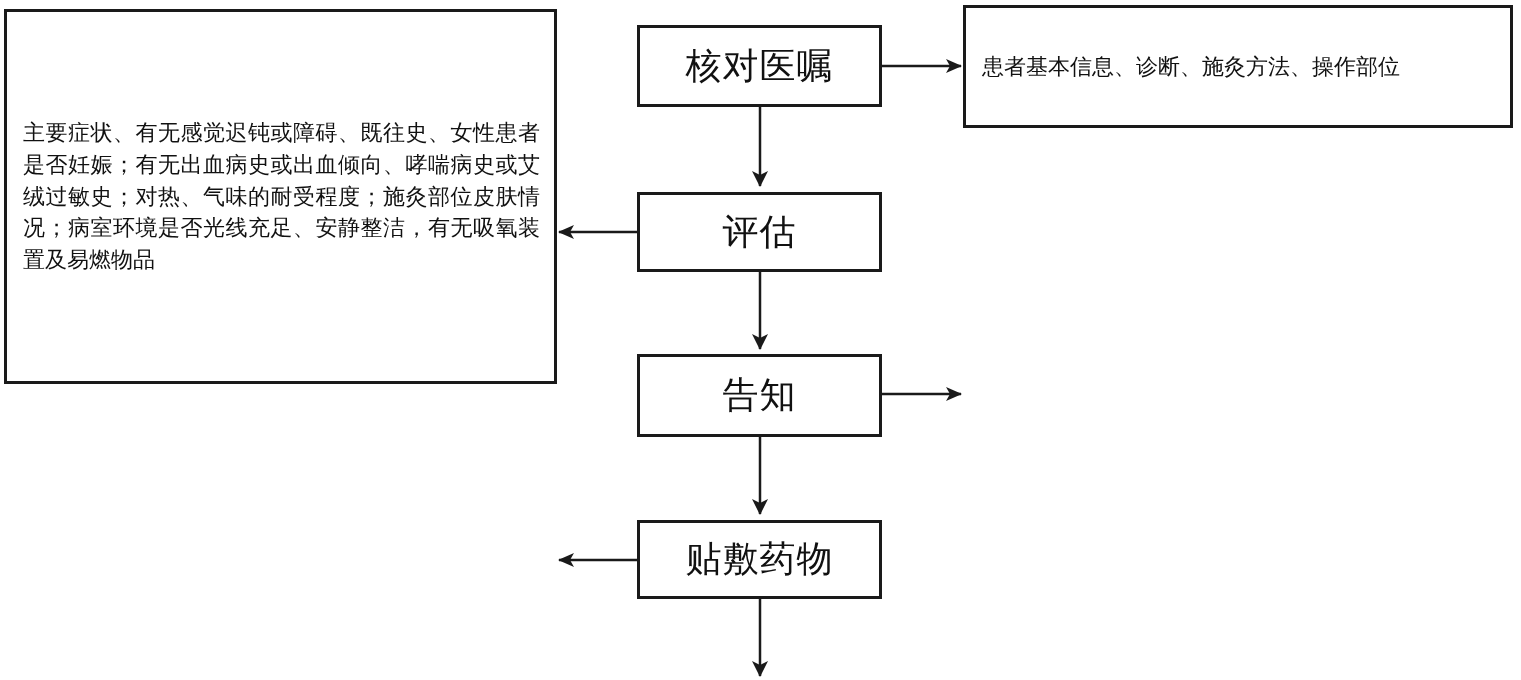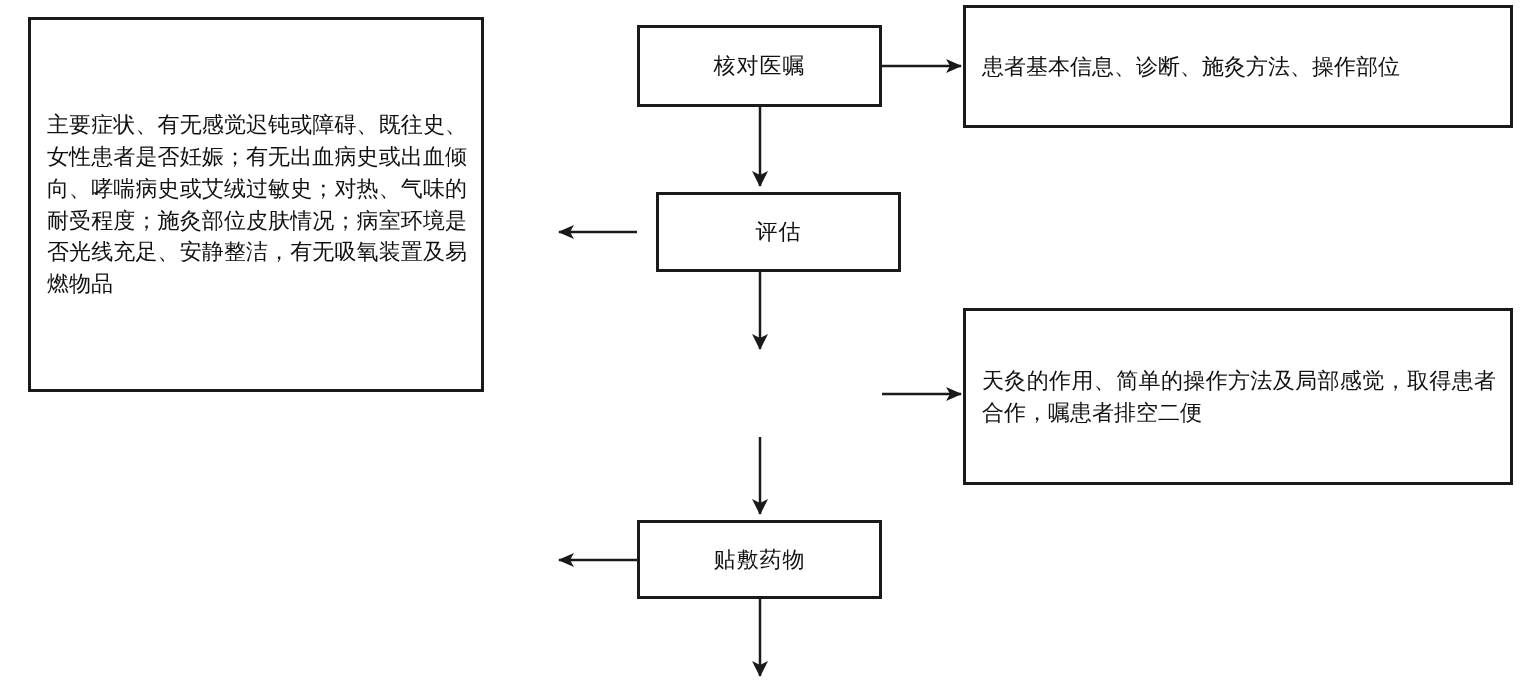--- a/index.html
+++ b/index.html
@@ -21,21 +21,21 @@
     border: 3px solid #1a1a1a;
     background: #ffffff;
     display: flex;
     align-items: center;
     color: #111111;
   }
   
   .proc {
     justify-content: center;
     text-align: center;
-    font-size: 22px;
+    font-size: 36px;
     letter-spacing: 1px;
   }
   
   .note {
     justify-content: flex-start;
     align-items: center;
   }
   .note .txt {
     display: block;
     padding: 0 14px 0 16px;
@@ -98,39 +98,39 @@
 
     <g>
       <line x1="637" y1="232" x2="559" y2="232" stroke="#1a1a1a" stroke-width="2.5" marker-end="url(#ah-l)"></line>
     </g>
 
     <g>
       <line x1="637" y1="560" x2="559" y2="560" stroke="#1a1a1a" stroke-width="2.5" marker-end="url(#ah-l)"></line>
     </g>
   </svg>
 
-  <div class="node note" style="left:4px; top:17px; width:456px; height:375px;margin-left:24px;">
+  <div class="node note" style="left:4px; top:9px; width:553px; height:375px;">
     <span class="txt">主要症状、有无感觉迟钝或障碍、既往史、女性患者是否妊娠；有无出血病史或出血倾向、哮喘病史或艾绒过敏史；对热、气味的耐受程度；施灸部位皮肤情况；病室环境是否光线充足、安静整洁，有无吸氧装置及易燃物品</span>
   </div>
 
 
   <div class="node proc" style="left:637px; top:25px; width:245px; height:82px;">
     <span>核对医嘱</span>
   </div>
 
-  <div class="node proc" style="left:637px; top:192px; width:245px; height:80px;margin-left:19px;">
+  <div class="node proc" style="left:637px; top:192px; width:245px; height:80px;">
     <span>评估</span>
   </div>
 
+  <div class="node proc" style="left:637px; top:354px; width:245px; height:83px;">
+    <span>告知</span>
+  </div>
 
   <div class="node proc" style="left:637px; top:520px; width:245px; height:79px;">
     <span>贴敷药物</span>
   </div>
 
   <div class="node note" style="left:963px; top:5px; width:550px; height:123px;">
     <span class="txt">患者基本信息、诊断、施灸方法、操作部位</span>
   </div>
 
-  <div class="node note" style="left:963px; top:308px; width:550px; height:177px;">
-    <span class="txt">天灸的作用、简单的操作方法及局部感觉，取得患者合作，嘱患者排空二便</span>
-  </div>
 
 </div>
 
 </body></html>

